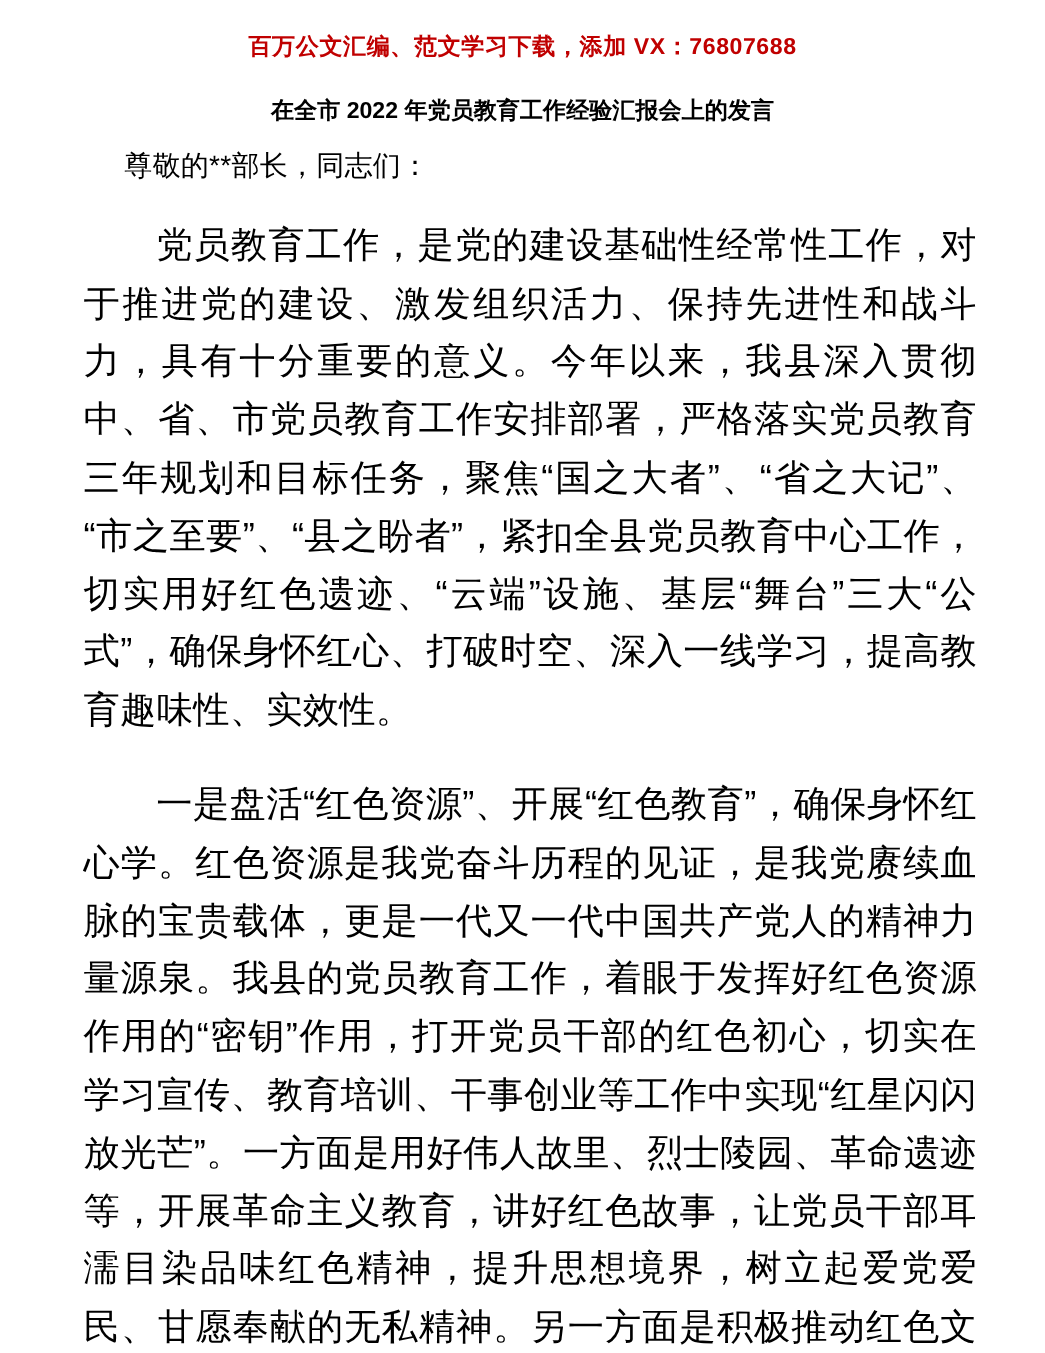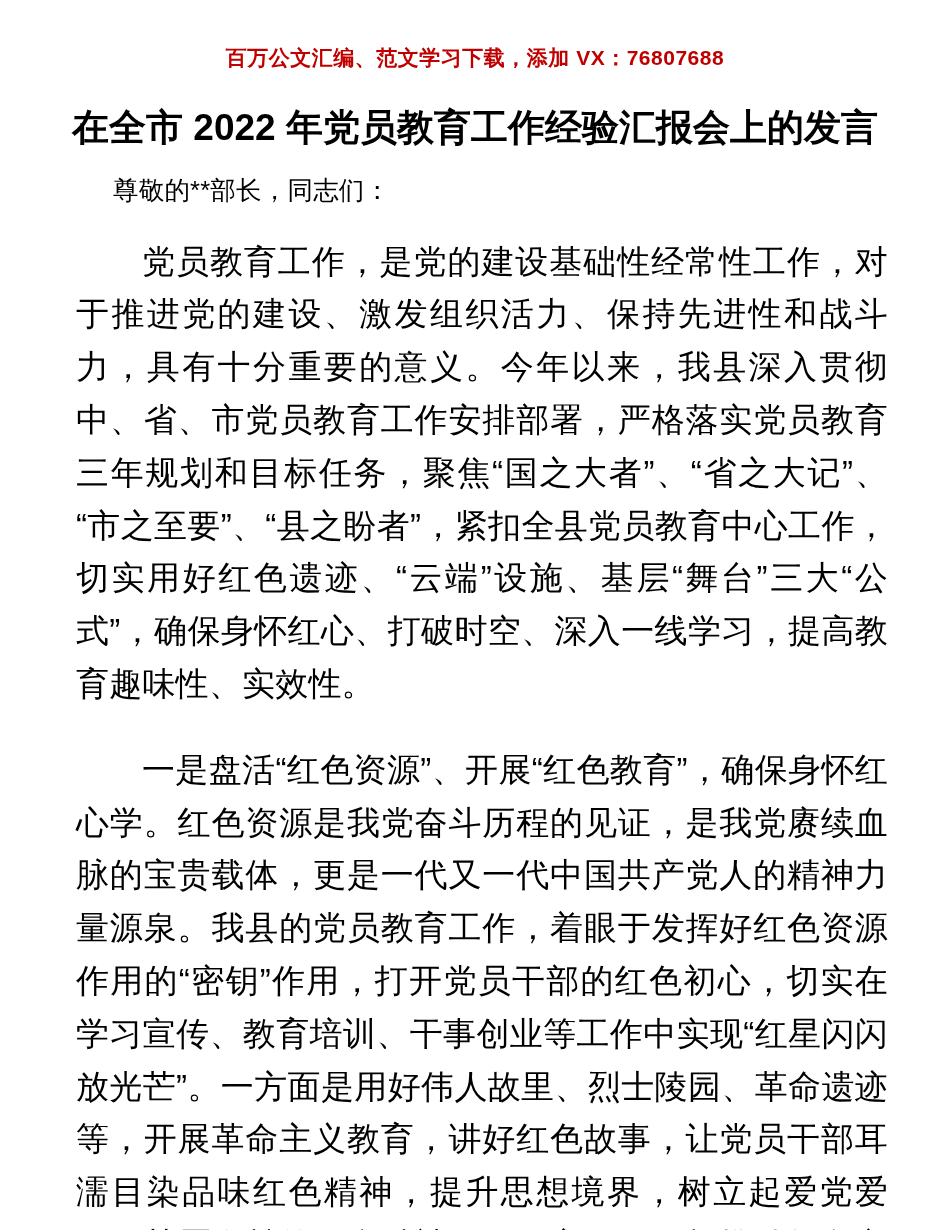--- a/index.html
+++ b/index.html
@@ -21,26 +21,26 @@
     box-sizing: border-box;
     padding: 0 62px;
     position: relative;
   }
   .watermark {
     text-align: center;
     color: #c00000;
     font-size: 21px;
     font-weight: bold;
     letter-spacing: 0.5px;
-    padding-top: 44px;
+    padding-top: 28px;
     padding-bottom: 6px;
     font-family: "Liberation Sans", sans-serif;
   }
   .doc-title {
-    font-size: 37px;
+    font-size: 21px;
     font-weight: bold;
     line-height: 1.42;
     text-align: center;
     margin: 24px 0 1px 0;
     letter-spacing: 0px;
   }
   .salutation {
     font-size: 25.5px;
     line-height: 1.55;
     margin-top: 16px;

